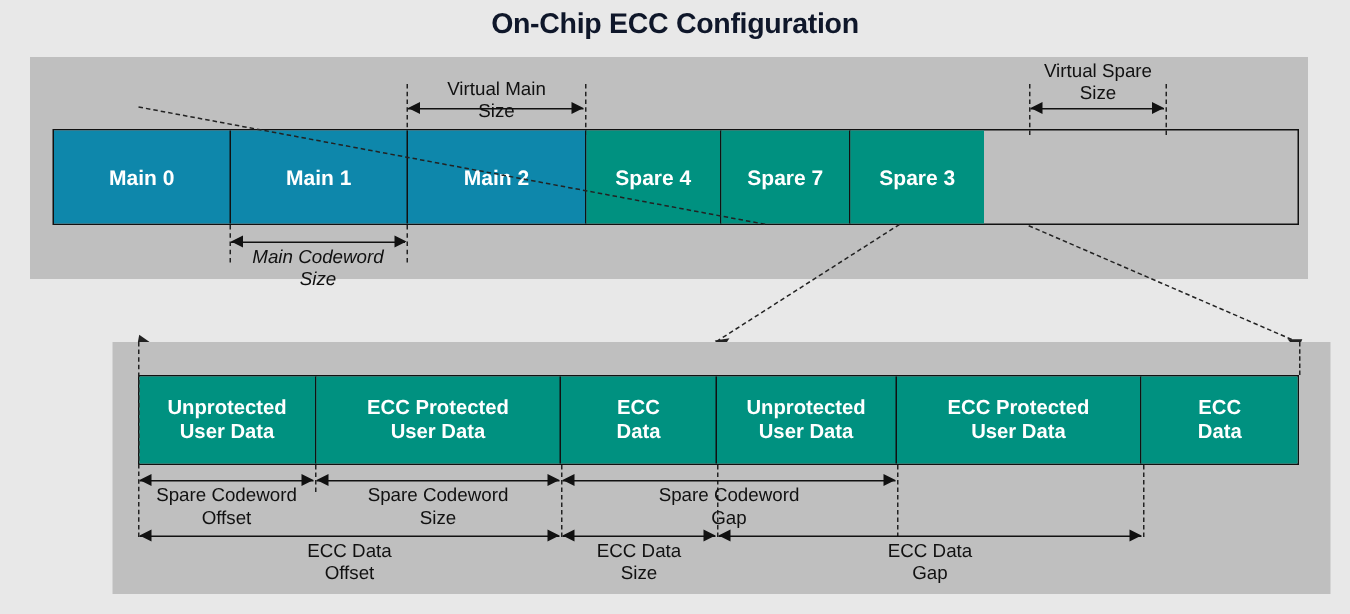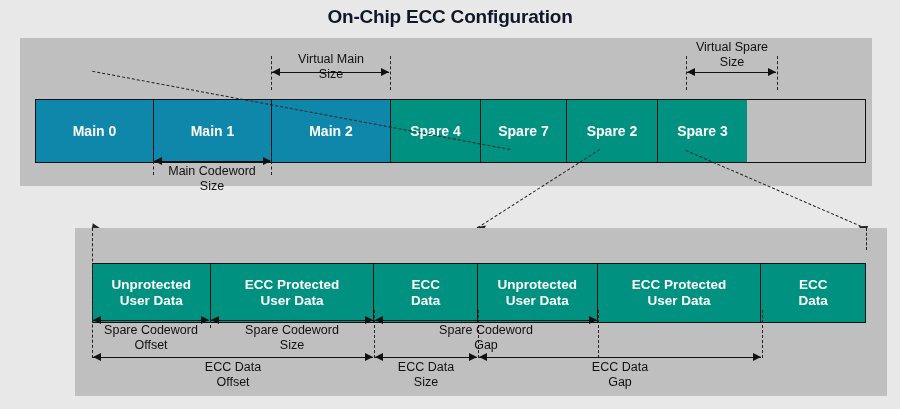--- a/index.html
+++ b/index.html
@@ -16,21 +16,21 @@
     position:absolute;left:0;top:6px;width:900px;
     text-align:center;
     font-size:19px;font-weight:bold;color:#0f172a;
     letter-spacing:-0.2px;
   }
 
   .panel{position:absolute;background:#bfbfbf;}
   #panel-top{left:20px;top:38px;width:852px;height:148px;}
   #panel-bottom{left:75px;top:228px;width:812px;height:168px;}
 
-  .blockrow{position:absolute;border:1.5px solid #111;box-sizing:border-box;display:flex;margin-top:13px;}
+  .blockrow{position:absolute;border:1.5px solid #111;box-sizing:border-box;display:flex;}
   #row-main{left:35px;top:86px;width:831px;height:64px;}
   #row-spare{left:92px;top:250px;width:774px;height:60px;}
 
   .cell{
     position:relative;
     display:flex;align-items:center;justify-content:center;
     color:#fff;font-weight:bold;text-align:center;
     box-sizing:border-box;
     border-right:1.5px solid #111;
     font-size:14px;line-height:1.15;
@@ -81,30 +81,29 @@
     <div>Virtual Spare</div>
     <div>Size</div>
   </div>
 
   <div class="blockrow" id="row-main">
     <div class="cell blue" style="width:118px;">Main 0</div>
     <div class="cell blue" style="width:118px;">Main 1</div>
     <div class="cell blue" style="width:119px;">Main 2</div>
     <div class="cell teal" style="width:90px;">Spare 4</div>
     <div class="cell teal" style="width:86px;">Spare 7</div>
-    <div class="cell teal" style="width:91px;">Spare 2</div>
     <div class="cell teal" style="width:89px;">Spare 3</div>
   </div>
 
   <div class="tick" style="left:153px;top:150px;height:25px;"></div>
   <div class="tick" style="left:271px;top:150px;height:25px;"></div>
   <div class="dimline" style="left:154px;top:161px;width:116px;"></div>
   <div class="arrowL" style="left:154px;top:157px;"></div>
   <div class="arrowR" style="left:263px;top:157px;"></div>
-  <div class="dimlabel" style="left:132px;top:164px;width:160px;">
+  <div class="dimlabel" style="left:132px;top:164px;width:160px;font-style:italic;">
     <div>Main Codeword</div>
     <div>Size</div>
   </div>
 
   <div class="leader" style="left:510px;top:150px;width:425px;transform:rotate(190.6deg);"></div>
   <div class="leadhead" style="left:92px;top:224px;transform:rotate(190.6deg);"></div>
 
   <div class="leader" style="left:600px;top:150px;width:145px;transform:rotate(147.4deg);"></div>
   <div class="leadhead" style="left:478px;top:224px;transform:rotate(147.4deg);"></div>
 

